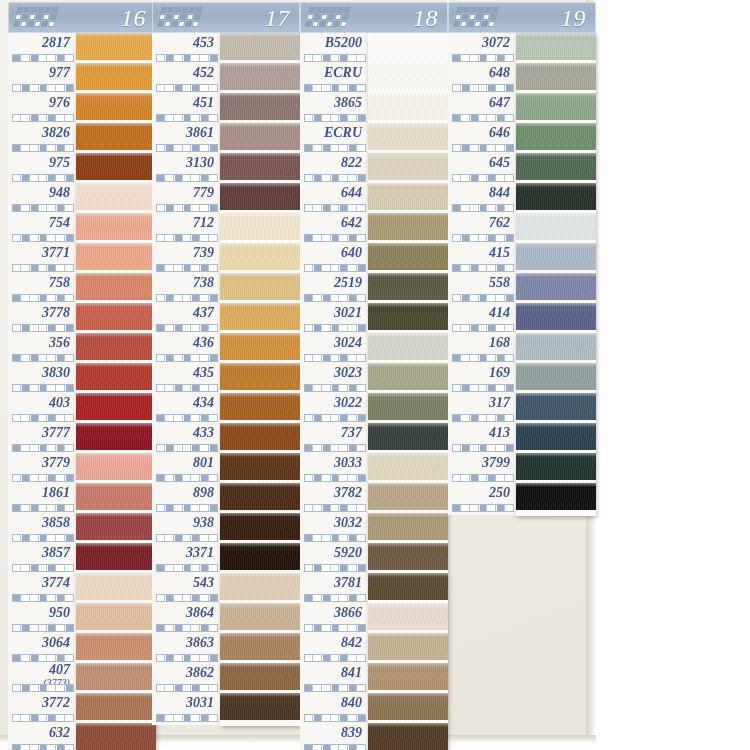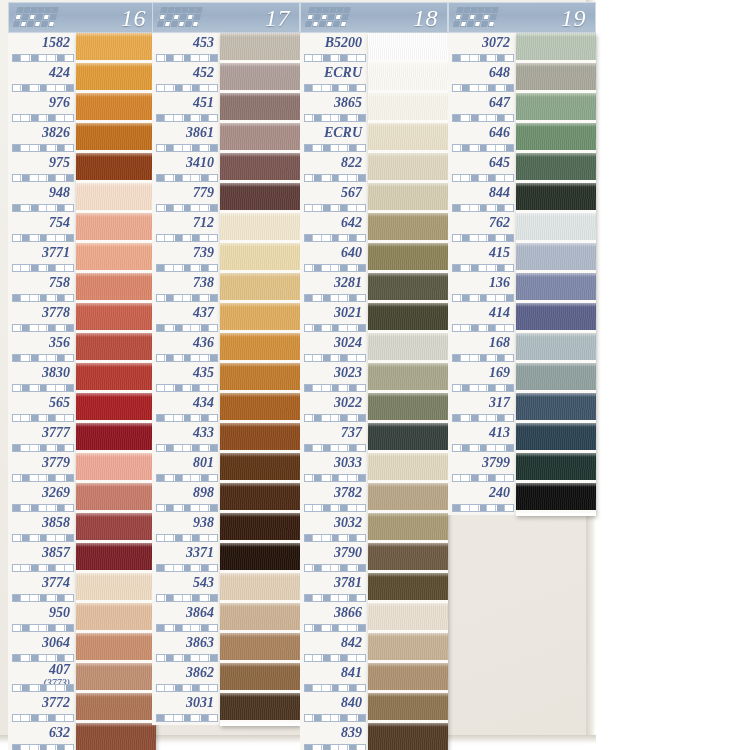--- a/index.html
+++ b/index.html
@@ -225,33 +225,33 @@
             <span class="icon-cell"></span>
             <span class="icon-cell filled"></span>
             <span class="icon-cell"></span>
           </span>
         </span>
         <span class="header-num">16</span>
       </div>
       <div class="col-body">
         <div class="label-stack">
           <div class="label-row">
-            <span class="label-code">1582</span>
-            <span class="label-bar">
-              <i class="on"></i>
-              <i></i>
-              <i class="on"></i>
-              <i></i>
-              <i></i>
-              <i class="on"></i>
-              <i></i>
-            </span>
-          </div>
-          <div class="label-row">
-            <span class="label-code">424</span>
+            <span class="label-code">2817</span>
+            <span class="label-bar">
+              <i class="on"></i>
+              <i></i>
+              <i class="on"></i>
+              <i></i>
+              <i></i>
+              <i class="on"></i>
+              <i></i>
+            </span>
+          </div>
+          <div class="label-row">
+            <span class="label-code">977</span>
             <span class="label-bar">
               <i></i>
               <i class="on"></i>
               <i></i>
               <i class="on"></i>
               <i></i>
               <i></i>
               <i class="on"></i>
             </span>
           </div>
@@ -369,21 +369,21 @@
               <i></i>
               <i class="on"></i>
               <i></i>
               <i class="on"></i>
               <i></i>
               <i></i>
               <i class="on"></i>
             </span>
           </div>
           <div class="label-row">
-            <span class="label-code">565</span>
+            <span class="label-code">403</span>
             <span class="label-bar">
               <i></i>
               <i></i>
               <i class="on"></i>
               <i></i>
               <i class="on"></i>
               <i></i>
               <i></i>
             </span>
           </div>
@@ -405,21 +405,21 @@
               <i></i>
               <i class="on"></i>
               <i></i>
               <i></i>
               <i class="on"></i>
               <i></i>
               <i class="on"></i>
             </span>
           </div>
           <div class="label-row">
-            <span class="label-code">3269</span>
+            <span class="label-code">1861</span>
             <span class="label-bar">
               <i class="on"></i>
               <i></i>
               <i class="on"></i>
               <i></i>
               <i></i>
               <i class="on"></i>
               <i></i>
             </span>
           </div>
@@ -623,21 +623,21 @@
               <i></i>
               <i class="on"></i>
               <i></i>
               <i></i>
               <i class="on"></i>
               <i></i>
               <i class="on"></i>
             </span>
           </div>
           <div class="label-row">
-            <span class="label-code">3410</span>
+            <span class="label-code">3130</span>
             <span class="label-bar">
               <i class="on"></i>
               <i></i>
               <i class="on"></i>
               <i></i>
               <i></i>
               <i class="on"></i>
               <i></i>
             </span>
           </div>
@@ -971,21 +971,21 @@
               <i></i>
               <i class="on"></i>
               <i></i>
               <i class="on"></i>
               <i></i>
               <i></i>
               <i class="on"></i>
             </span>
           </div>
           <div class="label-row">
-            <span class="label-code">567</span>
+            <span class="label-code">644</span>
             <span class="label-bar">
               <i></i>
               <i></i>
               <i class="on"></i>
               <i></i>
               <i class="on"></i>
               <i></i>
               <i></i>
             </span>
           </div>
@@ -1007,21 +1007,21 @@
               <i></i>
               <i class="on"></i>
               <i></i>
               <i></i>
               <i class="on"></i>
               <i></i>
               <i class="on"></i>
             </span>
           </div>
           <div class="label-row">
-            <span class="label-code">3281</span>
+            <span class="label-code">2519</span>
             <span class="label-bar">
               <i class="on"></i>
               <i></i>
               <i class="on"></i>
               <i></i>
               <i></i>
               <i class="on"></i>
               <i></i>
             </span>
           </div>
@@ -1115,21 +1115,21 @@
               <i class="on"></i>
               <i></i>
               <i></i>
               <i class="on"></i>
               <i></i>
               <i class="on"></i>
               <i></i>
             </span>
           </div>
           <div class="label-row">
-            <span class="label-code">3790</span>
+            <span class="label-code">5920</span>
             <span class="label-bar">
               <i></i>
               <i class="on"></i>
               <i></i>
               <i></i>
               <i class="on"></i>
               <i></i>
               <i class="on"></i>
             </span>
           </div>
@@ -1356,21 +1356,21 @@
               <i class="on"></i>
               <i></i>
               <i class="on"></i>
               <i></i>
               <i></i>
               <i class="on"></i>
               <i></i>
             </span>
           </div>
           <div class="label-row">
-            <span class="label-code">136</span>
+            <span class="label-code">558</span>
             <span class="label-bar">
               <i></i>
               <i class="on"></i>
               <i></i>
               <i class="on"></i>
               <i></i>
               <i></i>
               <i class="on"></i>
             </span>
           </div>
@@ -1440,21 +1440,21 @@
               <i></i>
               <i></i>
               <i class="on"></i>
               <i></i>
               <i class="on"></i>
               <i></i>
               <i></i>
             </span>
           </div>
           <div class="label-row">
-            <span class="label-code">240</span>
+            <span class="label-code">250</span>
             <span class="label-bar">
               <i class="on"></i>
               <i></i>
               <i></i>
               <i class="on"></i>
               <i></i>
               <i class="on"></i>
               <i></i>
             </span>
           </div>

